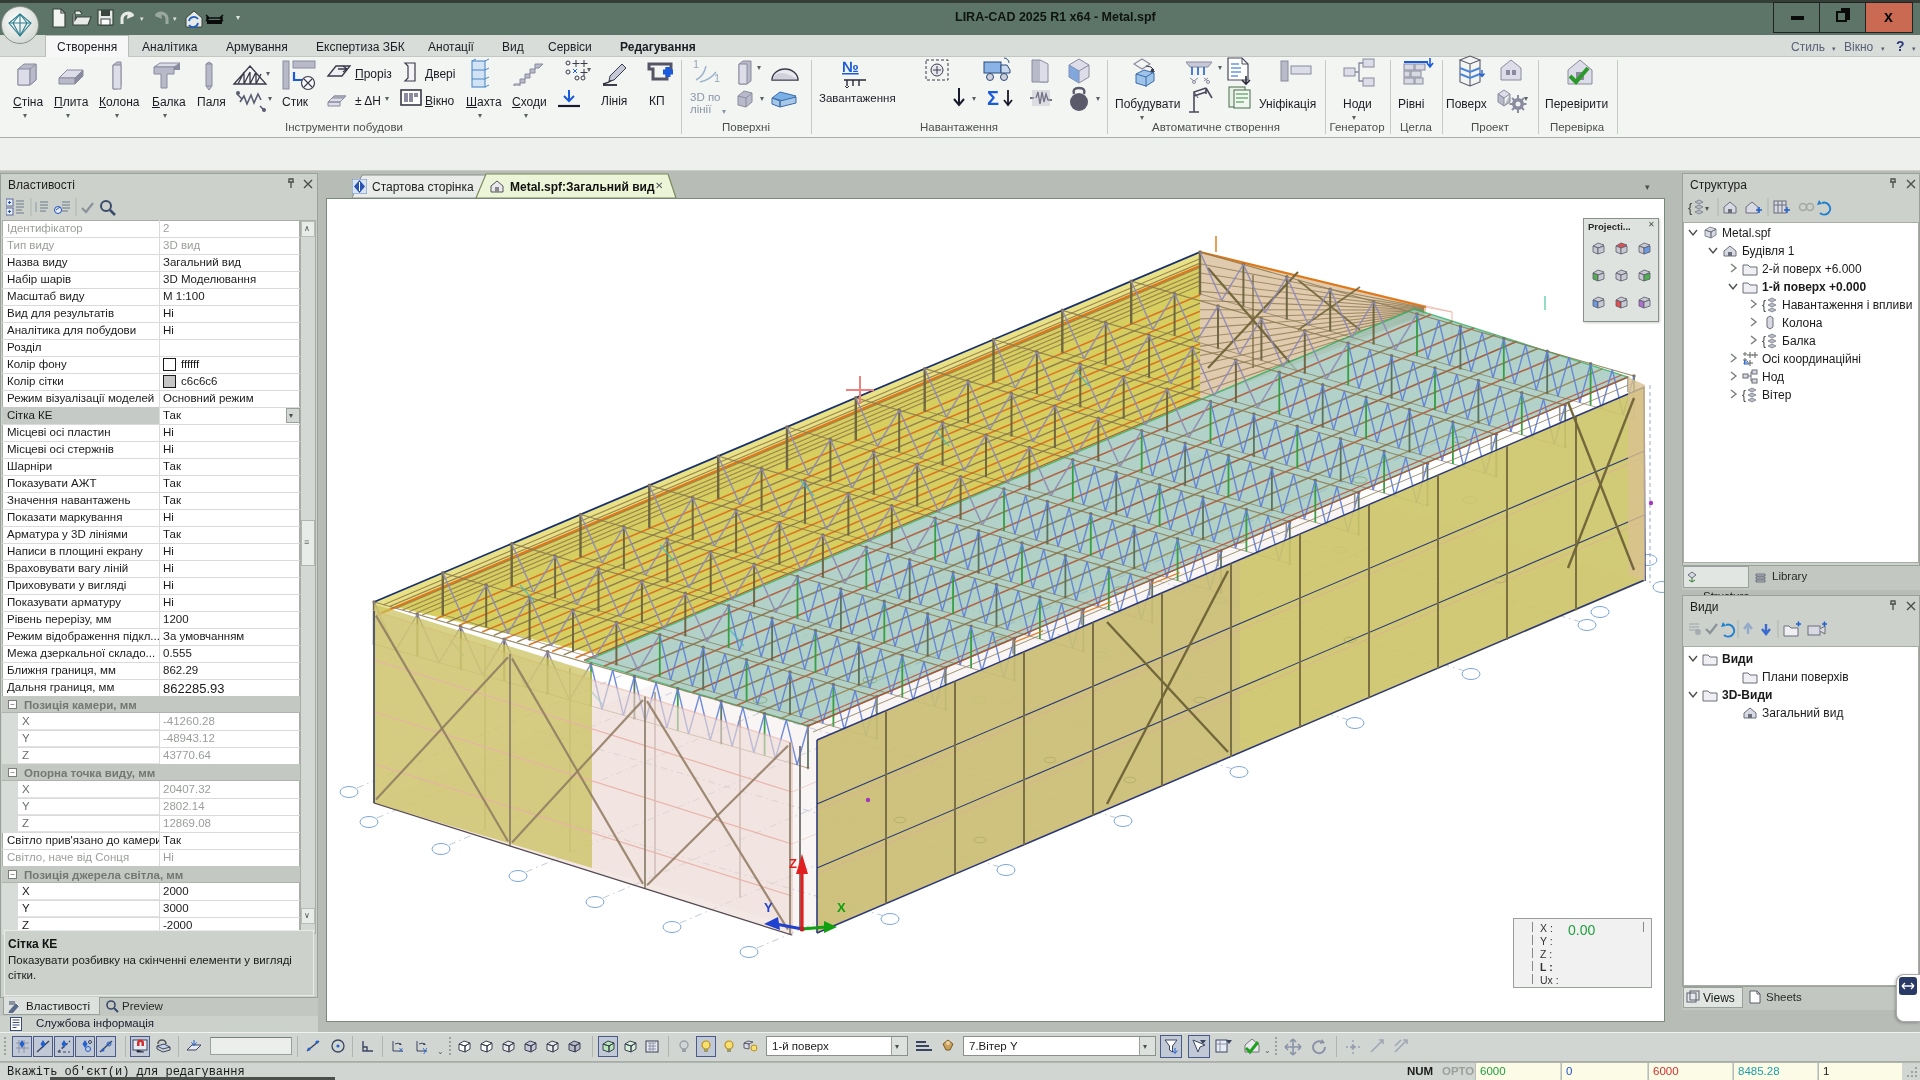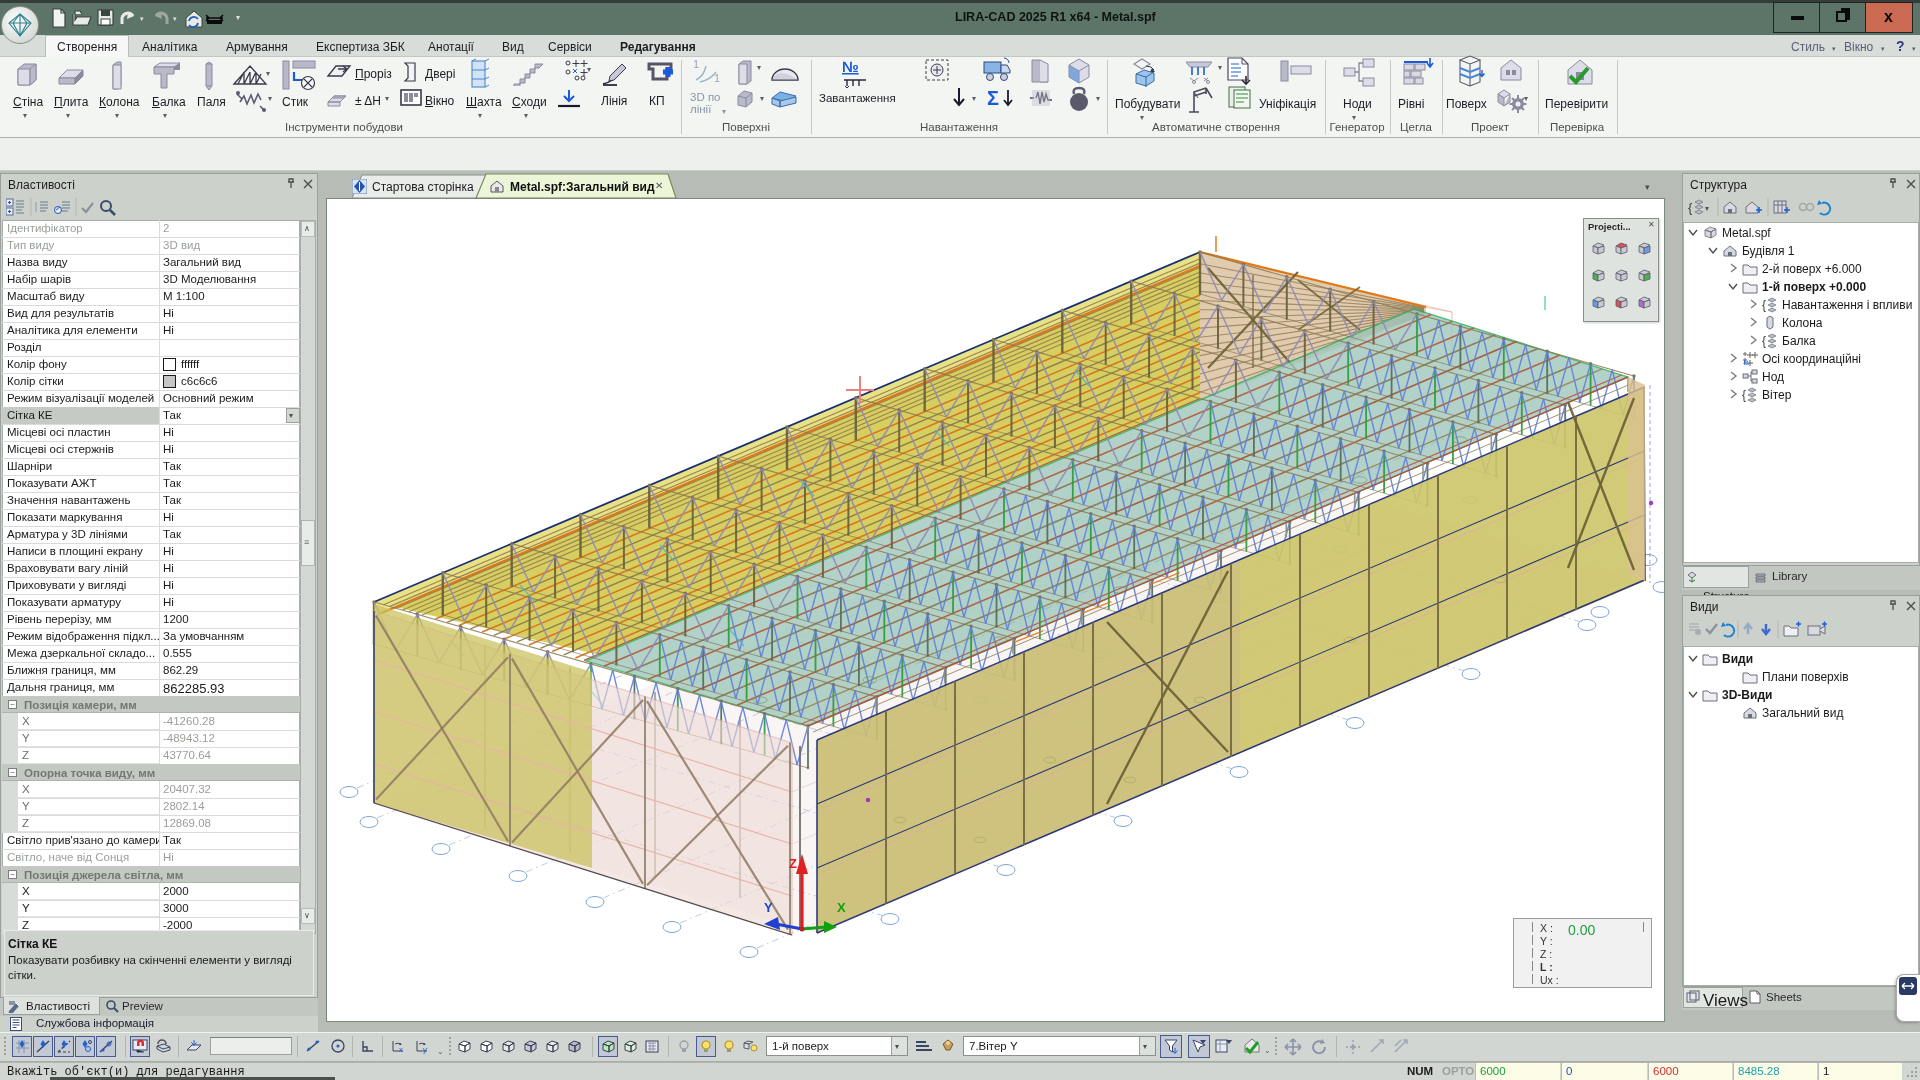--- a/index.html
+++ b/index.html
@@ -501,21 +501,21 @@
 <div style="position:absolute;left:2px;top:288px;width:298px;height:1px;background:#dadada;"></div>
 <div style="position:absolute;left:159px;top:271px;width:1px;height:17px;background:#dadada;"></div>
 <div style="position:absolute;left:7px;top:291px;width:152px;height:13px;overflow:hidden;font-size:11.5px;color:#1a1a1a;white-space:nowrap;line-height:1;">Масштаб виду</div>
 <div style="position:absolute;left:163px;top:291px;width:120px;height:13px;overflow:hidden;font-size:11.5px;color:#1a1a1a;white-space:nowrap;line-height:1;">М 1:100</div>
 <div style="position:absolute;left:2px;top:305px;width:298px;height:1px;background:#dadada;"></div>
 <div style="position:absolute;left:159px;top:288px;width:1px;height:17px;background:#dadada;"></div>
 <div style="position:absolute;left:7px;top:308px;width:152px;height:13px;overflow:hidden;font-size:11.5px;color:#1a1a1a;white-space:nowrap;line-height:1;">Вид для результатів</div>
 <div style="position:absolute;left:163px;top:308px;width:120px;height:13px;overflow:hidden;font-size:11.5px;color:#1a1a1a;white-space:nowrap;line-height:1;">Ні</div>
 <div style="position:absolute;left:2px;top:322px;width:298px;height:1px;background:#dadada;"></div>
 <div style="position:absolute;left:159px;top:305px;width:1px;height:17px;background:#dadada;"></div>
-<div style="position:absolute;left:7px;top:325px;width:152px;height:13px;overflow:hidden;font-size:11.5px;color:#1a1a1a;white-space:nowrap;line-height:1;">Аналітика для елементи</div>
+<div style="position:absolute;left:7px;top:325px;width:152px;height:13px;overflow:hidden;font-size:11.5px;color:#1a1a1a;white-space:nowrap;line-height:1;">Аналітика для побудови</div>
 <div style="position:absolute;left:163px;top:325px;width:120px;height:13px;overflow:hidden;font-size:11.5px;color:#1a1a1a;white-space:nowrap;line-height:1;">Ні</div>
 <div style="position:absolute;left:2px;top:339px;width:298px;height:1px;background:#dadada;"></div>
 <div style="position:absolute;left:159px;top:322px;width:1px;height:17px;background:#dadada;"></div>
 <div style="position:absolute;left:7px;top:342px;width:152px;height:13px;overflow:hidden;font-size:11.5px;color:#1a1a1a;white-space:nowrap;line-height:1;">Розділ</div>
 <div style="position:absolute;left:163px;top:342px;width:120px;height:13px;overflow:hidden;font-size:11.5px;color:#1a1a1a;white-space:nowrap;line-height:1;"></div>
 <div style="position:absolute;left:2px;top:356px;width:298px;height:1px;background:#dadada;"></div>
 <div style="position:absolute;left:159px;top:339px;width:1px;height:17px;background:#dadada;"></div>
 <div style="position:absolute;left:7px;top:359px;width:152px;height:13px;overflow:hidden;font-size:11.5px;color:#1a1a1a;white-space:nowrap;line-height:1;">Колір фону</div>
 <div class="" style="position:absolute;left:163px;top:358px;width:13px;height:13px;background:#fff;border:1px solid #1a1a1a;"></div>
 <div class="" style="position:absolute;left:181px;top:359px;font-size:11.5px;color:#1a1a1a;font-weight:400;white-space:nowrap;line-height:1;">ffffff</div>
@@ -1941,21 +1941,21 @@
     <path d="M2 8 l6-5 6 5 v5 h-12 z" fill="#d8d9e2" stroke="#6a6f7a"></path>
     <rect x="6" y="9" width="4" height="4" fill="#6a6f7a"></rect>
   </svg>
 <div class="" style="position:absolute;left:1762px;top:707px;font-size:12px;color:#1a1a1a;font-weight:400;white-space:nowrap;line-height:1;">Загальний вид</div>
 <div class="" style="position:absolute;left:1682px;top:986px;width:238px;height:24px;background:#c2c7c2;border-top:1px solid #9aa09a;"></div>
 <div class="" style="position:absolute;left:1683px;top:987px;width:60px;height:21px;background:#e2e6e2;border:1px solid #9aa09a;"></div>
 <svg style="position:absolute;left:1686px;top:990px" width="14" height="14">
     <rect x="1" y="3" width="9" height="9" fill="#e8e8f0" stroke="#5a5f6a"></rect>
     <rect x="4" y="1" width="9" height="9" fill="none" stroke="#5a5f6a"></rect>
   </svg>
-<div class="" style="position:absolute;left:1703px;top:992px;font-size:17px;color:#1a1a1a;font-weight:400;white-space:nowrap;line-height:1;">Views</div>
+<div class="" style="position:absolute;left:1703px;top:992px;font-size:12px;color:#1a1a1a;font-weight:400;white-space:nowrap;line-height:1;">Views</div>
 <svg style="position:absolute;left:1748px;top:990px" width="14" height="14">
     <path d="M2 1 h7 l3 3 v9 h-10z" fill="#fff" stroke="#5a5f6a"></path>
     <path d="M9 1 v3 h3" fill="none" stroke="#5a5f6a"></path>
   </svg>
 <div class="" style="position:absolute;left:1766px;top:992px;font-size:11.5px;color:#2a2a2a;font-weight:400;white-space:nowrap;line-height:1;">Sheets</div>
 <div style="position:absolute;left:1896px;top:974px;width:24px;height:48px;background:#fff;border:1px solid #aaa;border-right:none;border-radius:8px 0 0 8px;box-shadow:-1px 1px 3px rgba(0,0,0,0.25);"></div>
 <div style="position:absolute;left:1899px;top:977px;width:18px;height:18px;background:#2a3a66;border-radius:3px;"></div>
 <svg style="position:absolute;left:1901px;top:981px" width="14" height="10">
     <path d="M1 5 h12 M1 5 l3-3 m-3 3 l3 3 M13 5 l-3-3 m3 3 l-3 3" stroke="#fff" stroke-width="1.4" fill="none"></path>
   </svg>

